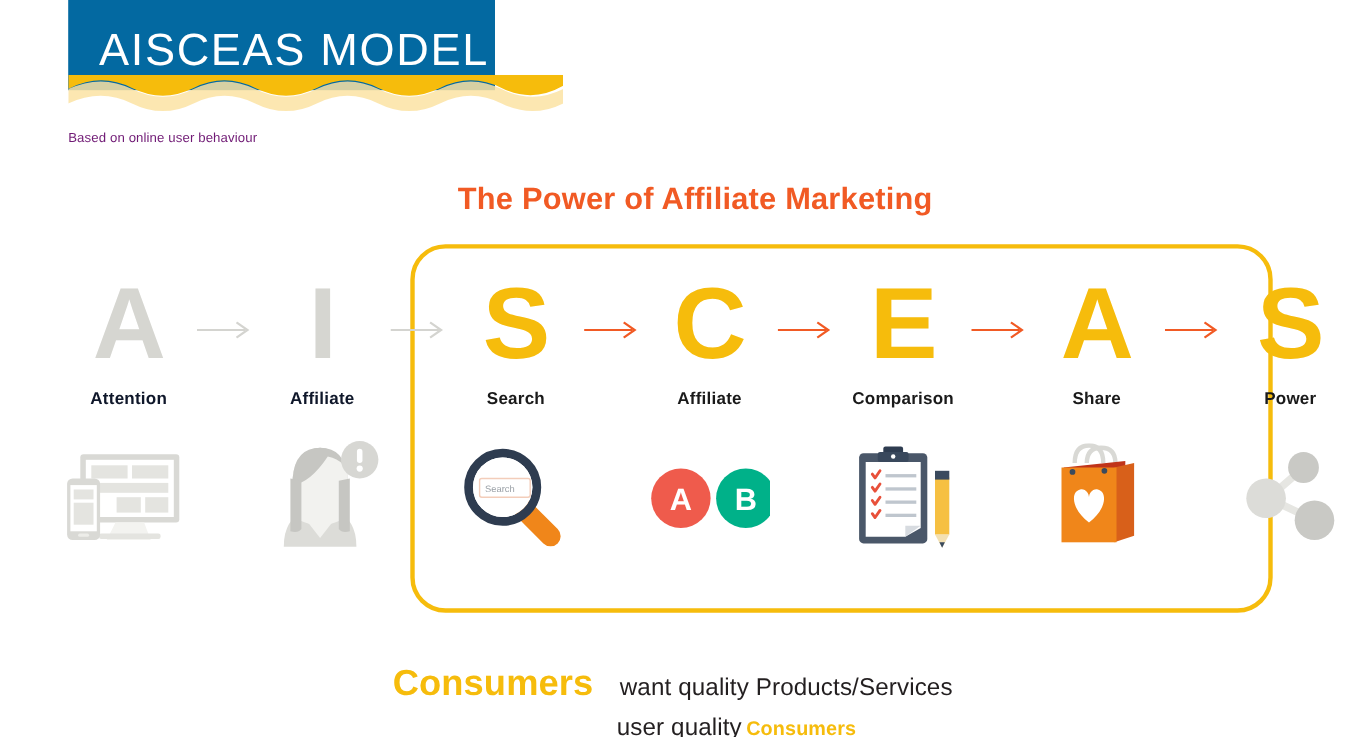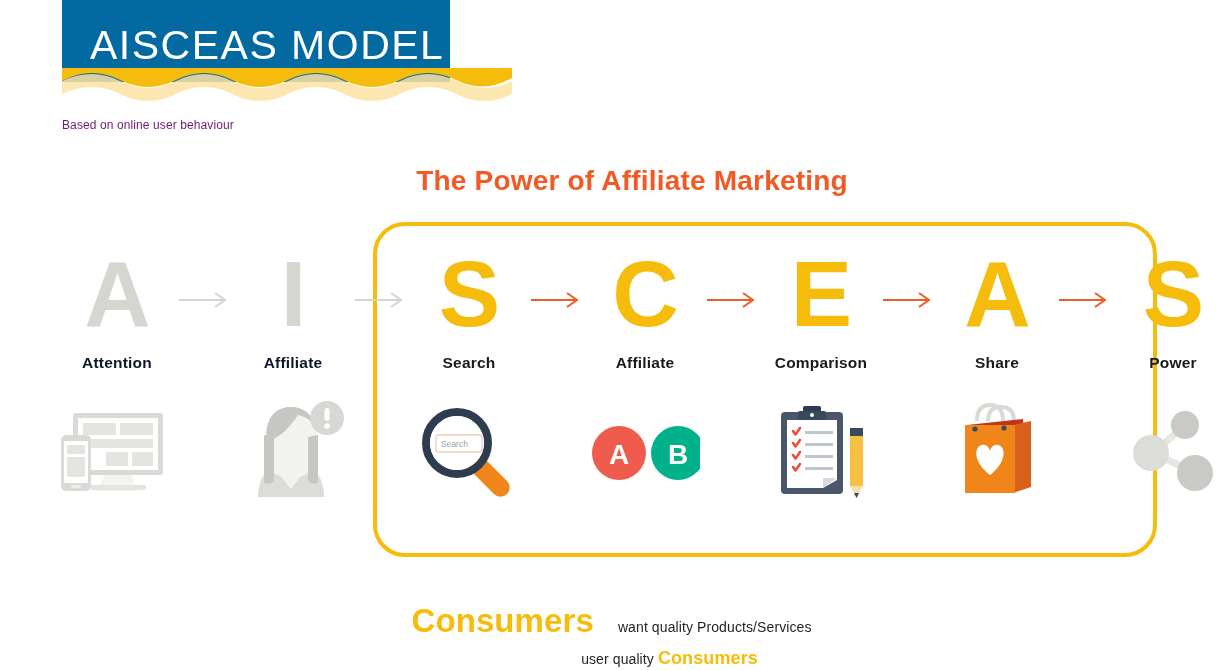--- a/index.html
+++ b/index.html
@@ -92,21 +92,21 @@
 
   
   .bottom { position: absolute; left: 0; top: 602px; width: 1231px; }
   .bline { display: flex; align-items: baseline; justify-content: center; }
   .bline.l1 { transform: translateX(-4px); }
   .bline.l2 { margin-top: 8px; transform: translateX(42px); }
   .big-amber {
     font-size: 33px; font-weight: bold; color: #F6BC0C; letter-spacing: .1px;
   }
   .plain {
-    font-size: 14px; color: #231f20; margin-left: 24px; letter-spacing: .1px;
+    font-size: 22px; color: #231f20; margin-left: 24px; letter-spacing: .1px;
   }
   .amber-inline {
     font-size: 18px; font-weight: bold; color: #F6BC0C; letter-spacing: .1px;
   }
 </style>
 </head>
 <body>
 
 <div id="page">
 

